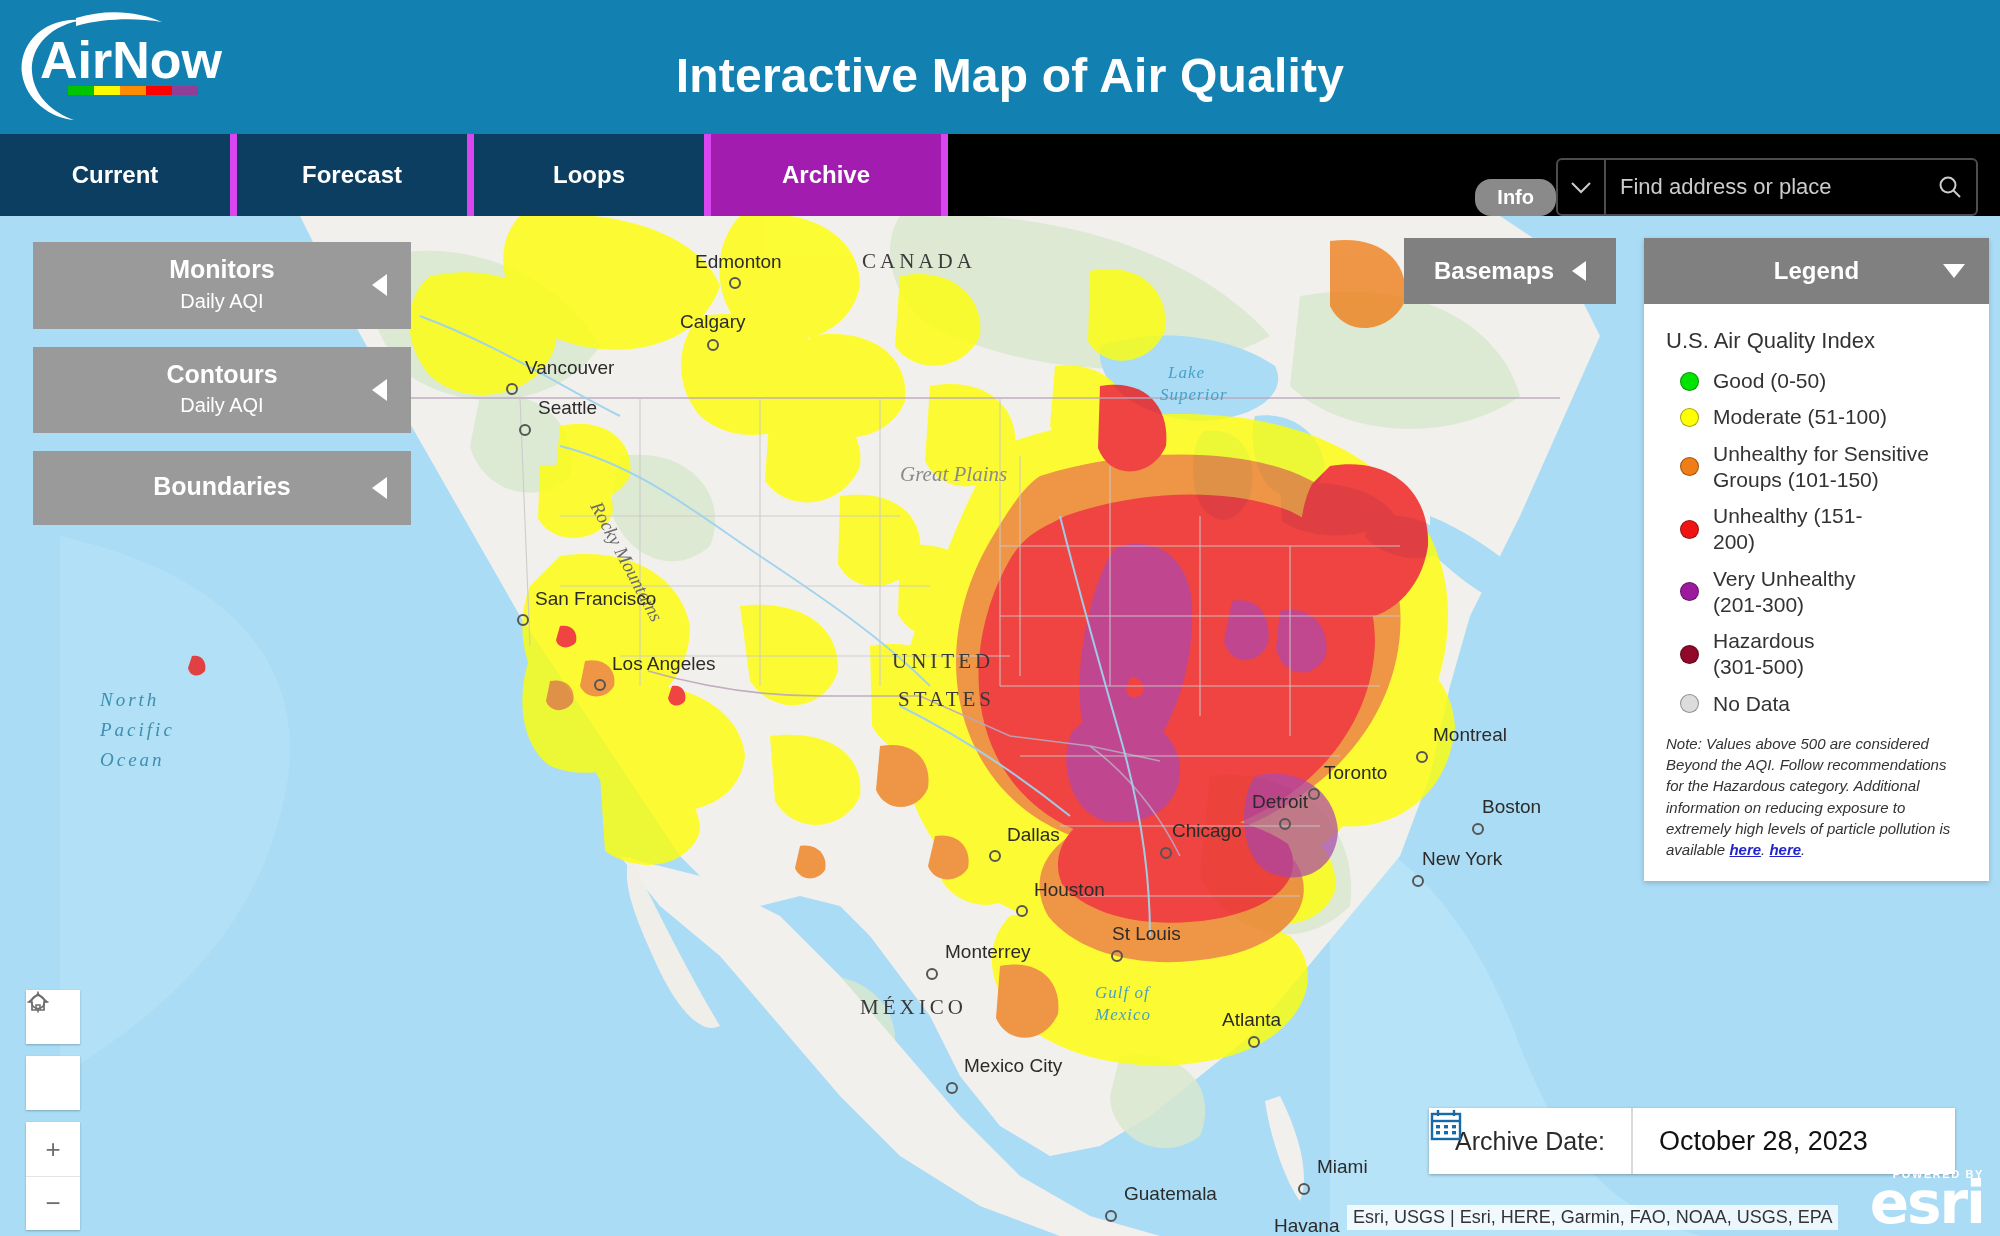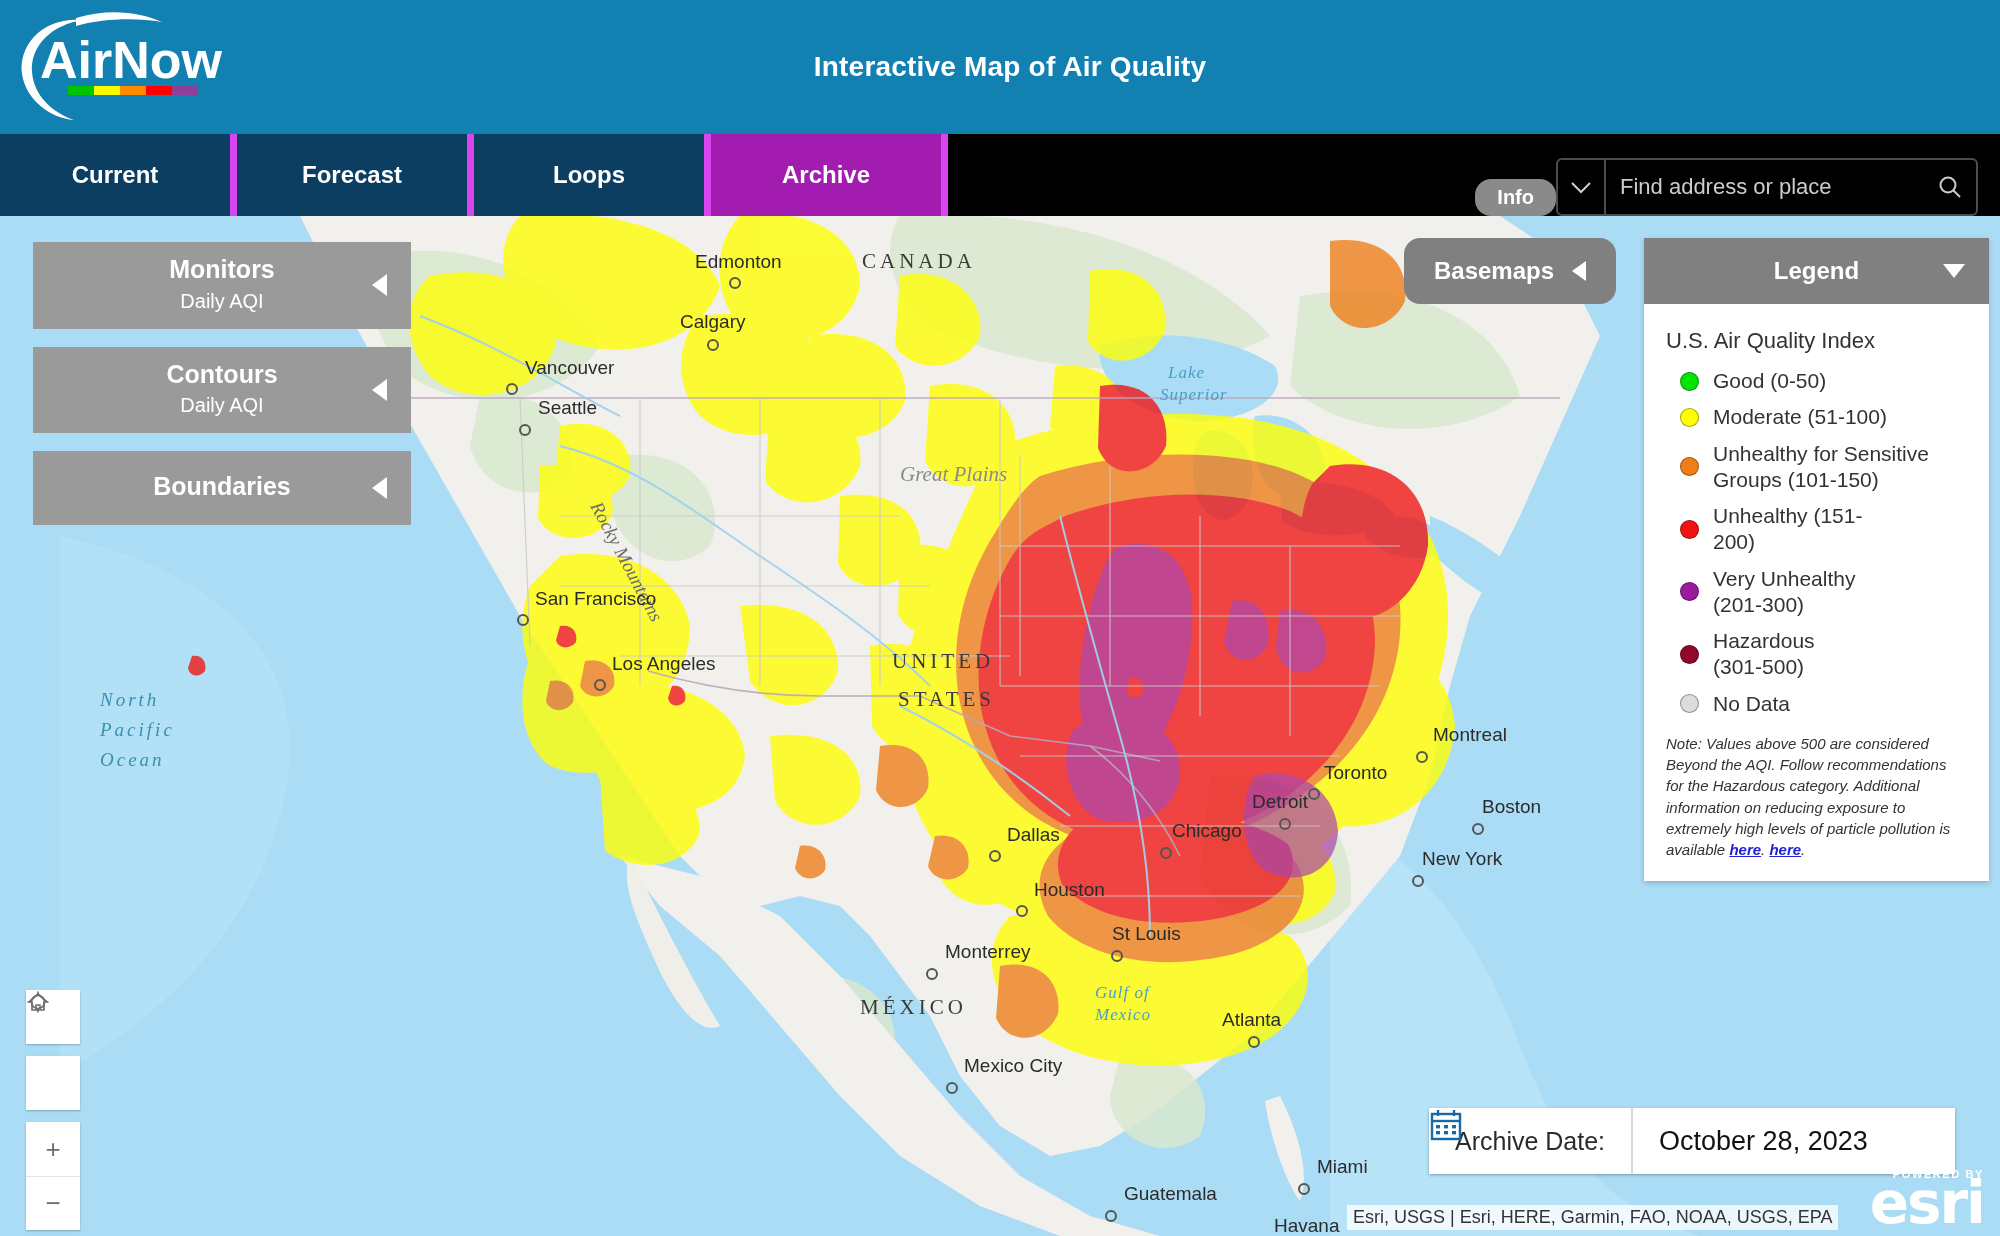--- a/index.html
+++ b/index.html
@@ -9,23 +9,23 @@
     overflow: hidden; background: #000;
   }
   #app { position: relative; width: 2000px; height: 1236px; overflow: hidden; }
 
   
   .header {
     position: absolute; left: 0; top: 0; width: 2000px; height: 134px;
     background: #1280b0;
   }
   .header-title {
-    position: absolute; left: 0; top: 0; width: 2000px; height: 134px;
+    position: absolute; left: 0; top: 8px; width: 2000px; height: 134px;
     display: flex; align-items: center; justify-content: center;
-    color: #fff; font-size: 28px; font-weight: 700; letter-spacing: .2px;
+    color: #fff; font-size: 48px; font-weight: 700; letter-spacing: .2px;
     padding-left: 20px;
   }
   .logo { position: absolute; left: 12px; top: 6px; width: 230px; height: 122px; }
   .logo svg { display: block; }
 
   
   .navbar {
     position: absolute; left: 0; top: 134px; width: 2000px; height: 82px;
     background: #000; display: flex; align-items: stretch;
   }
@@ -510,21 +510,21 @@
             <path d="M10 20 L10 15 L14 15 L14 20" fill="none" stroke="#6e6e6e" stroke-width="1.5"></path>
           </svg>
         </div>
       </div>
       <div class="mc-group">
         <div class="mc-btn">+</div>
         <div class="mc-btn">−</div>
       </div>
     </div>
 
-    <div class="basemaps-btn" style="left:1404px; top:22px;border-radius:16px;">
+    <div class="basemaps-btn" style="left:1404px; top:22px;">
       <span>Basemaps</span>
       <span class="basemaps-arrow"></span>
     </div>
 
     <div class="legend-panel" style="left:1624px; top:22px;margin-left:20px;">
       <div class="legend-header">
         <span>Legend</span>
         <span class="legend-arrow"></span>
       </div>
       <div class="legend-body">

